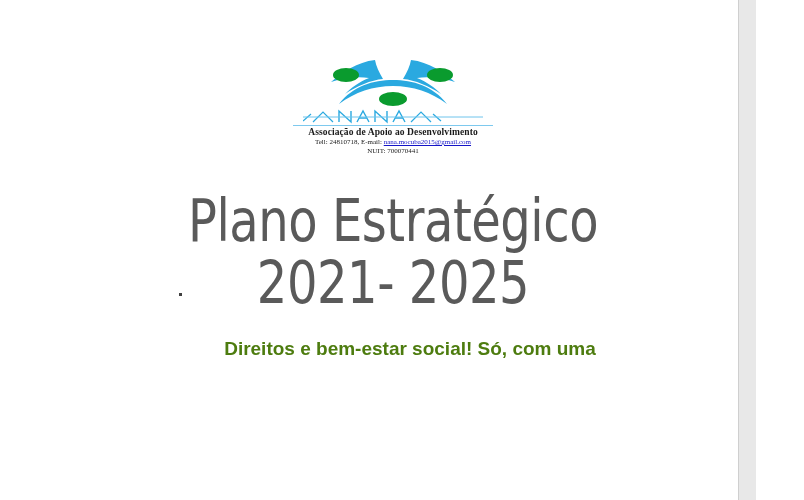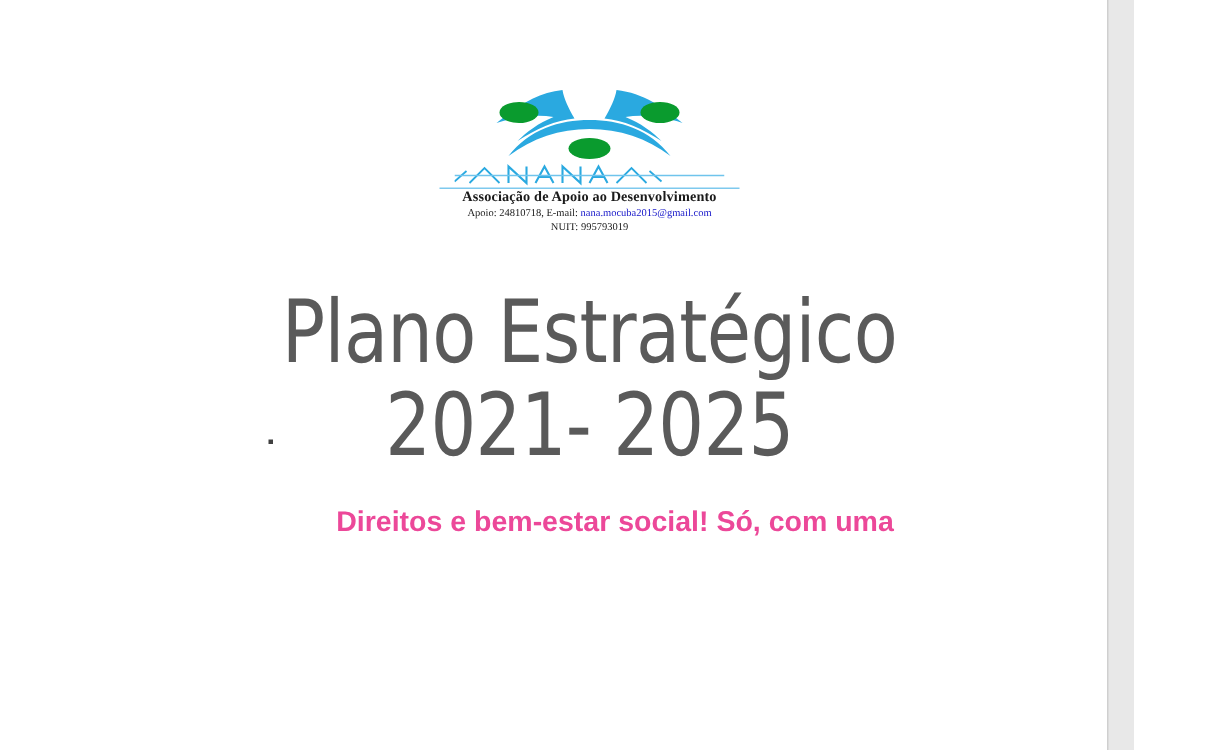--- a/index.html
+++ b/index.html
@@ -77,20 +77,21 @@
     line-height: 9px;
   }
   .logo-contact {
     font-family: "Liberation Serif", serif;
     font-size: 7px;
     color: #1a1a1a;
     line-height: 9px;
   }
   .logo-contact .email-link {
     color: #1414c8;
+    text-decoration: underline;
   }
   .logo-nuit {
     font-family: "Liberation Serif", serif;
     font-size: 7px;
     color: #1a1a1a;
     line-height: 9px;
   }
 
   
   .title-block {
@@ -127,21 +128,21 @@
     position: absolute;
     top: 336px;
     left: 0;
     width: 786px;
     text-align: center;
   }
   .subtitle-line {
     font-family: "Liberation Sans", sans-serif;
     font-size: 19px;
     font-weight: bold;
-    color: #ec4899;
+    color: #4d7c0f;
     line-height: 25px;
     white-space: nowrap;
     padding-left: 34px;
   }
 </style>
 </head>
 <body>
 
 <div id="slide-root">
 
@@ -181,23 +182,23 @@
         </g>
 
         <path d="M0 9 L180 9" stroke="#6fc4ec" stroke-width="1"></path>
       </svg>
 
       <div class="logo-rule"></div>
 
       <div class="logo-org-name">Associação de Apoio ao Desenvolvimento</div>
 
 
-      <div class="logo-contact"><span>Apoio: 24810718,  E-mail: </span><span class="email-link">nana.mocuba2015@gmail.com</span></div>
-
-      <div class="logo-nuit">NUIT: 995793019</div>
+      <div class="logo-contact"><span>Tell: 24810718,  E-mail: </span><span class="email-link">nana.mocuba2015@gmail.com</span></div>
+
+      <div class="logo-nuit">NUIT: 700070441</div>
     </div>
 
     <div class="title-block">
       <div class="title-line">Plano Estratégico</div>
       <div class="title-line">2021- 2025</div>
     </div>
 
     <div class="stray-dot"></div>
 
     <div class="subtitle-block">

